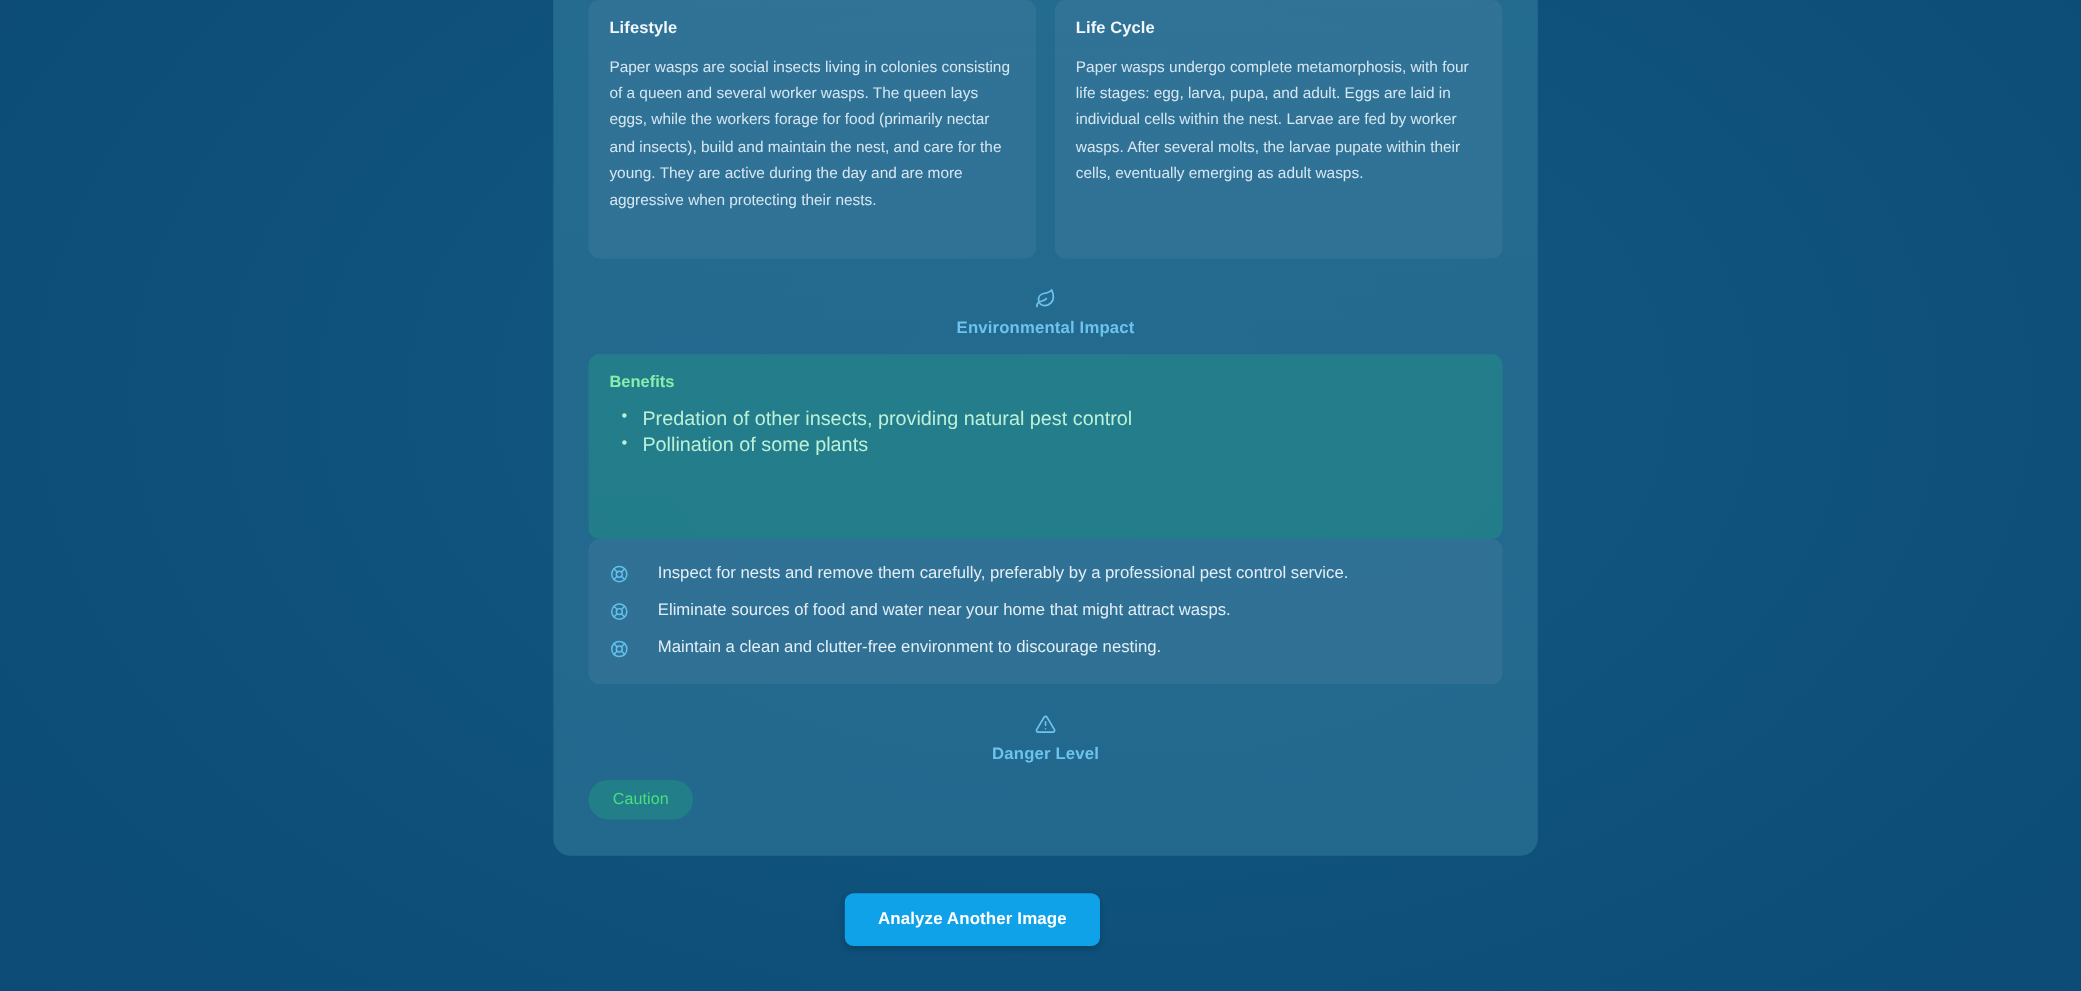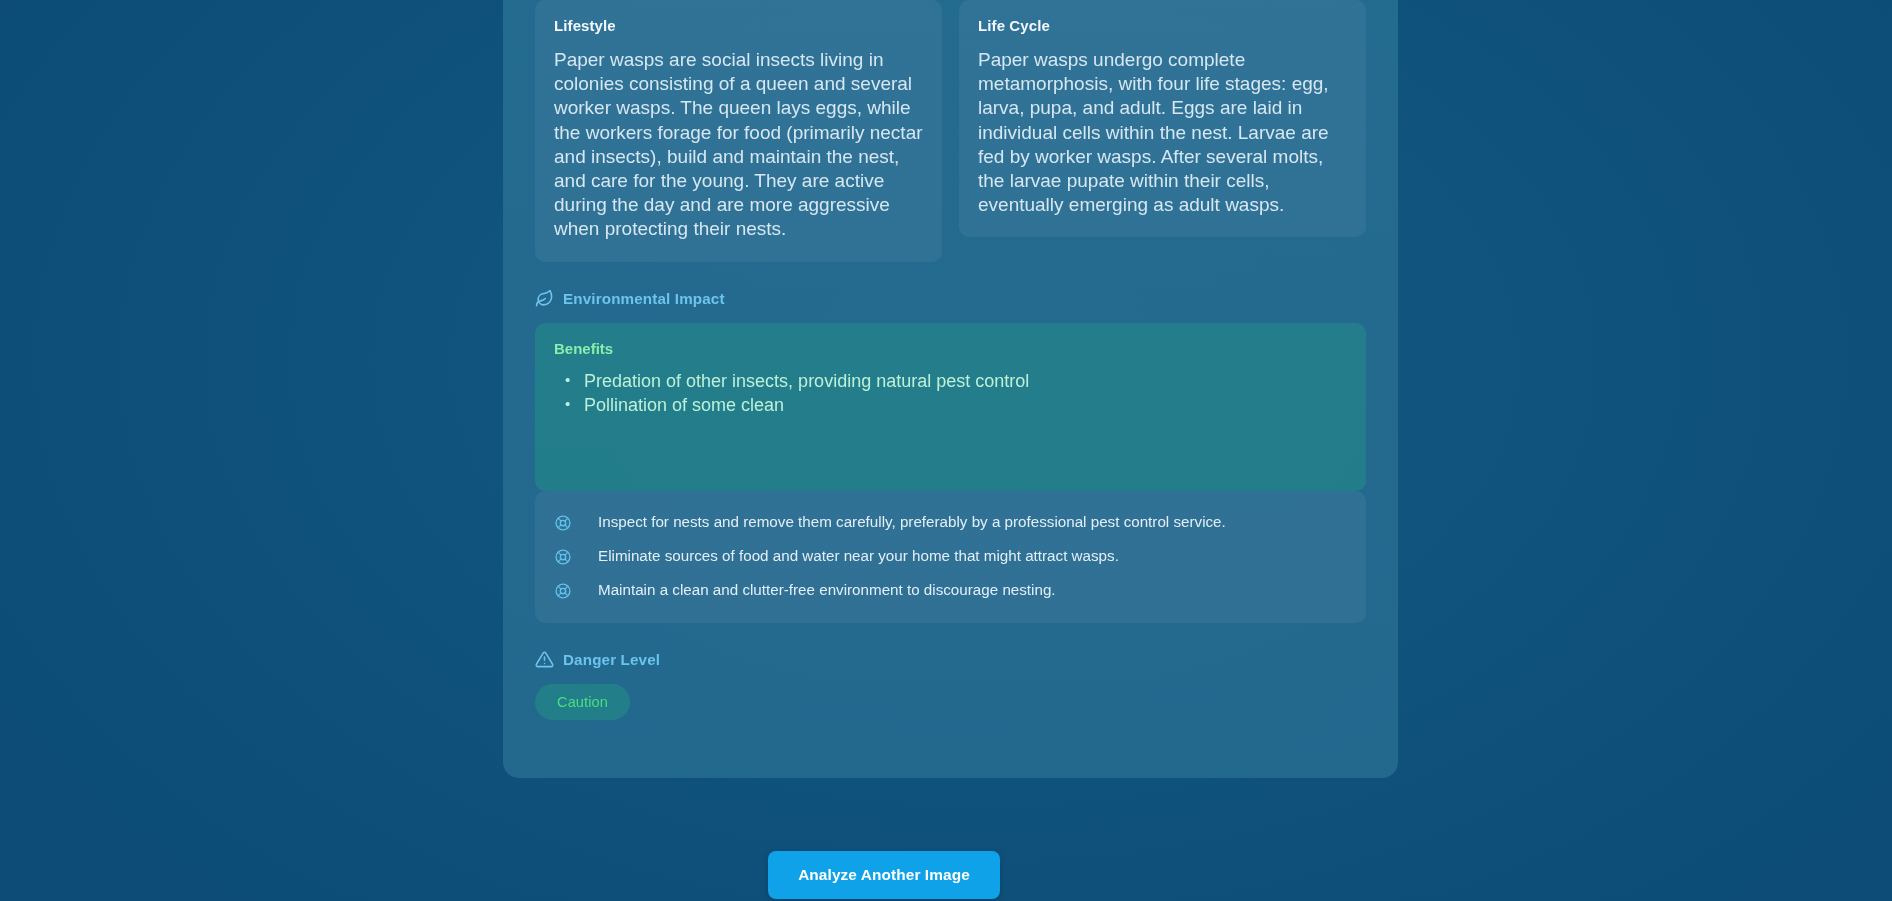--- a/index.html
+++ b/index.html
@@ -63,33 +63,34 @@
 
   .info-card h3 {
     font-size: 15px;
     font-weight: 700;
     color: #f2f8fc;
     margin-bottom: 14px;
     letter-spacing: 0.1px;
   }
 
   .info-card p {
-    font-size: 19px;
+    font-size: 14px;
     line-height: 24.2px;
     color: #d6e7f2;
     font-weight: 400;
   }
 
   
   .section-heading {
     display: flex;
     align-items: center;
     gap: 9px;
     margin-top: 27px;
     margin-bottom: 15px;
+    flex-direction: column;
   }
 
   .section-heading .sh-icon {
     width: 19px;
     height: 19px;
     display: block;
     flex: 0 0 19px;
     color: #6fc4ef;
   }
 
@@ -196,21 +197,21 @@
     font-weight: 400;
     padding: 10px 22px;
     border-radius: 999px;
     letter-spacing: 0.1px;
   }
 
   
   .action-row {
     position: absolute;
     left: 0;
-    top: 851px;
+    top: 812px;
     width: 1768px;
     display: flex;
     justify-content: center;
   }
 
   .analyze-button {
     background: #10a2e8;
     color: #ffffff;
     border: none;
     border-radius: 8px;
@@ -256,21 +257,21 @@
         </span>
         <span class="sh-label">Environmental Impact</span>
       </div>
 
       <div class="impact-grid">
 
         <div class="impact-card benefits">
           <h3>Benefits</h3>
           <ul>
             <li>Predation of other insects, providing natural pest control</li>
-            <li>Pollination of some clean</li>
+            <li>Pollination of some plants</li>
           </ul>
         </div>
 
 
       </div>
 
       
 
       <div class="prevention-panel">
 

